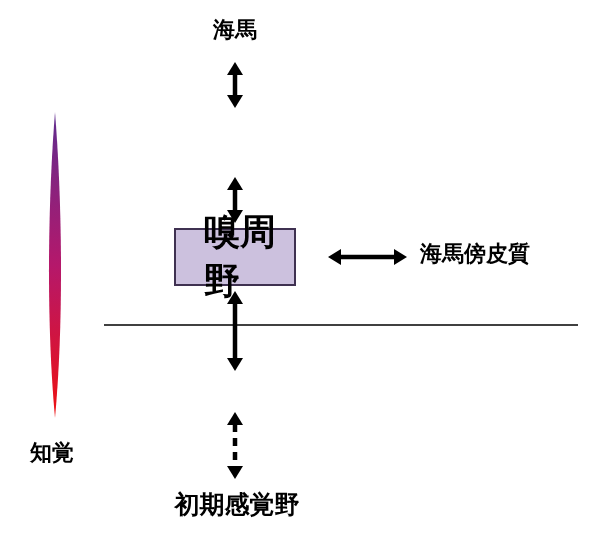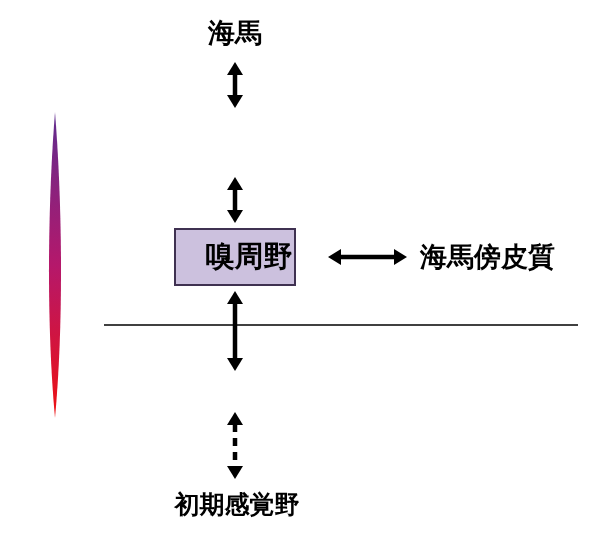--- a/index.html
+++ b/index.html
@@ -28,37 +28,37 @@
   .label {
     position: absolute;
     font-weight: 700;
     color: #000000;
     white-space: nowrap;
     line-height: 1.1;
   }
   .centered {
     transform: translateX(-50%);
   }
-  .fs27 { font-size: 27px; }
+  .fs27 { font-size: 22px; }
   .fs25 { font-size: 25px; }
   .perirhinal-box {
     position: absolute;
     left: 174px;
     top: 228px;
     width: 122px;
     height: 58px;
     background: #CCC1DE;
     border: 2.5px solid #3F3151;
     box-sizing: border-box;
     display: flex;
     align-items: center;
     justify-content: center;
   }
   .perirhinal-box span {
-    font-size: 29px;
+    font-size: 36px;
     font-weight: 700;
     color: #000000;
     padding-left: 28px;
   }
 </style>
 </head>
 <body>
 
 <div class="canvas">
 
@@ -110,16 +110,17 @@
 
 
 
   <div class="perirhinal-box">
     <span>嗅周野</span>
   </div>
 
   <div class="label fs27" style="left:420px; top:242px;">海馬傍皮質</div>
 
 
+  <div class="label fs27" style="left:30px; top:441px;">知覚</div>
 
   <div class="label fs25 centered" style="left:237px; top:491px;">初期感覚野</div>
 
 </div>
 
 </body></html>

